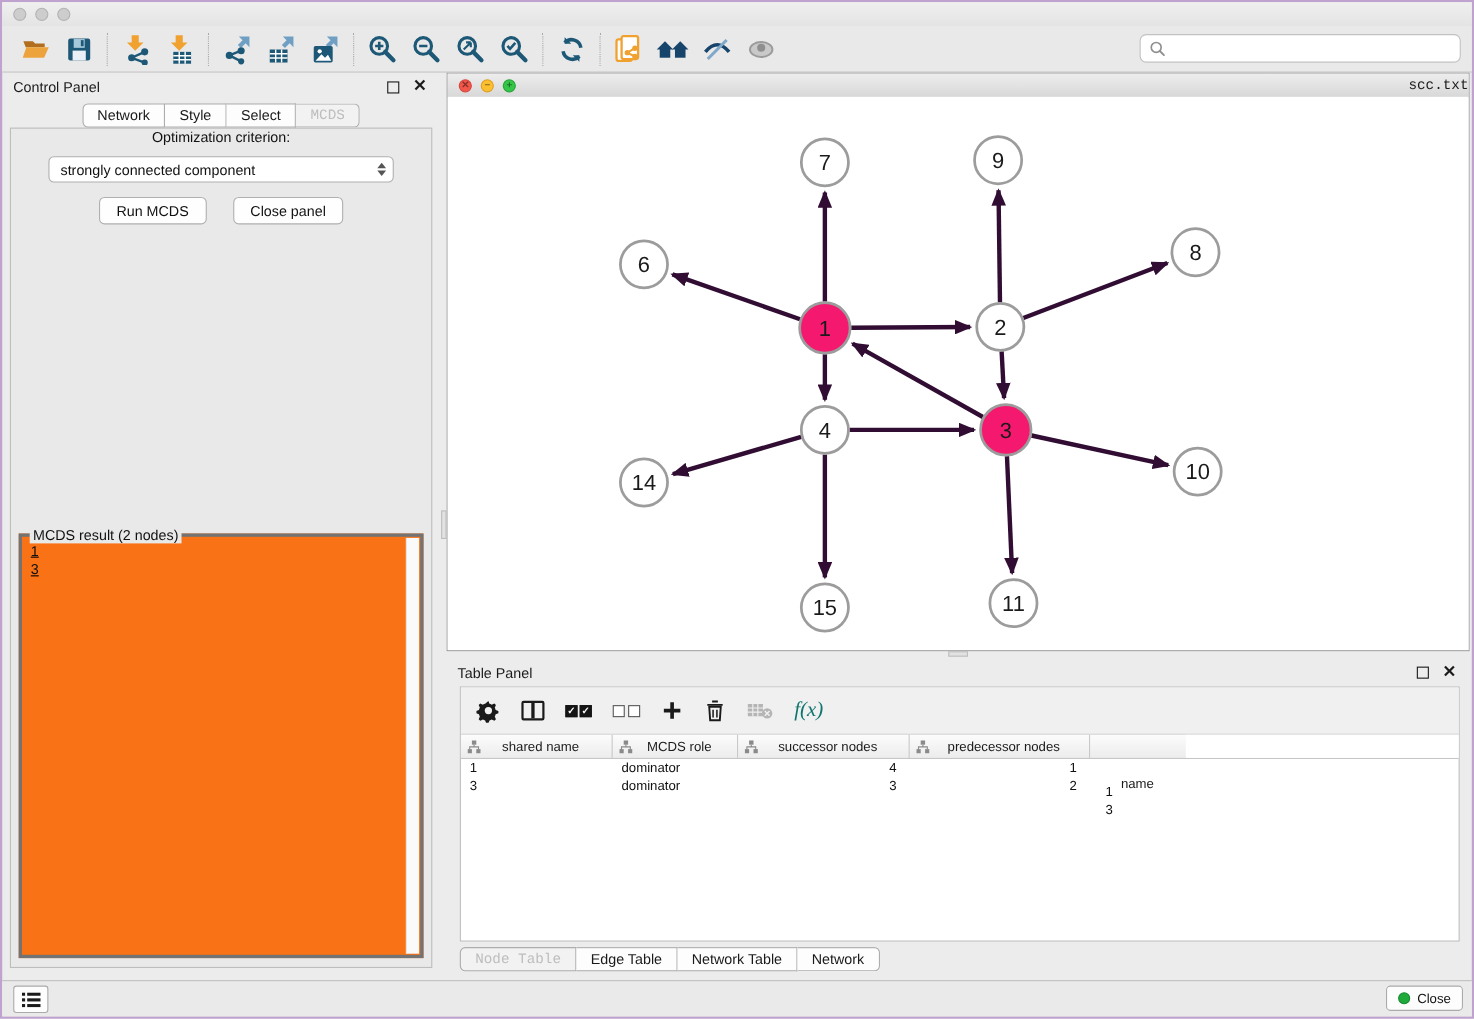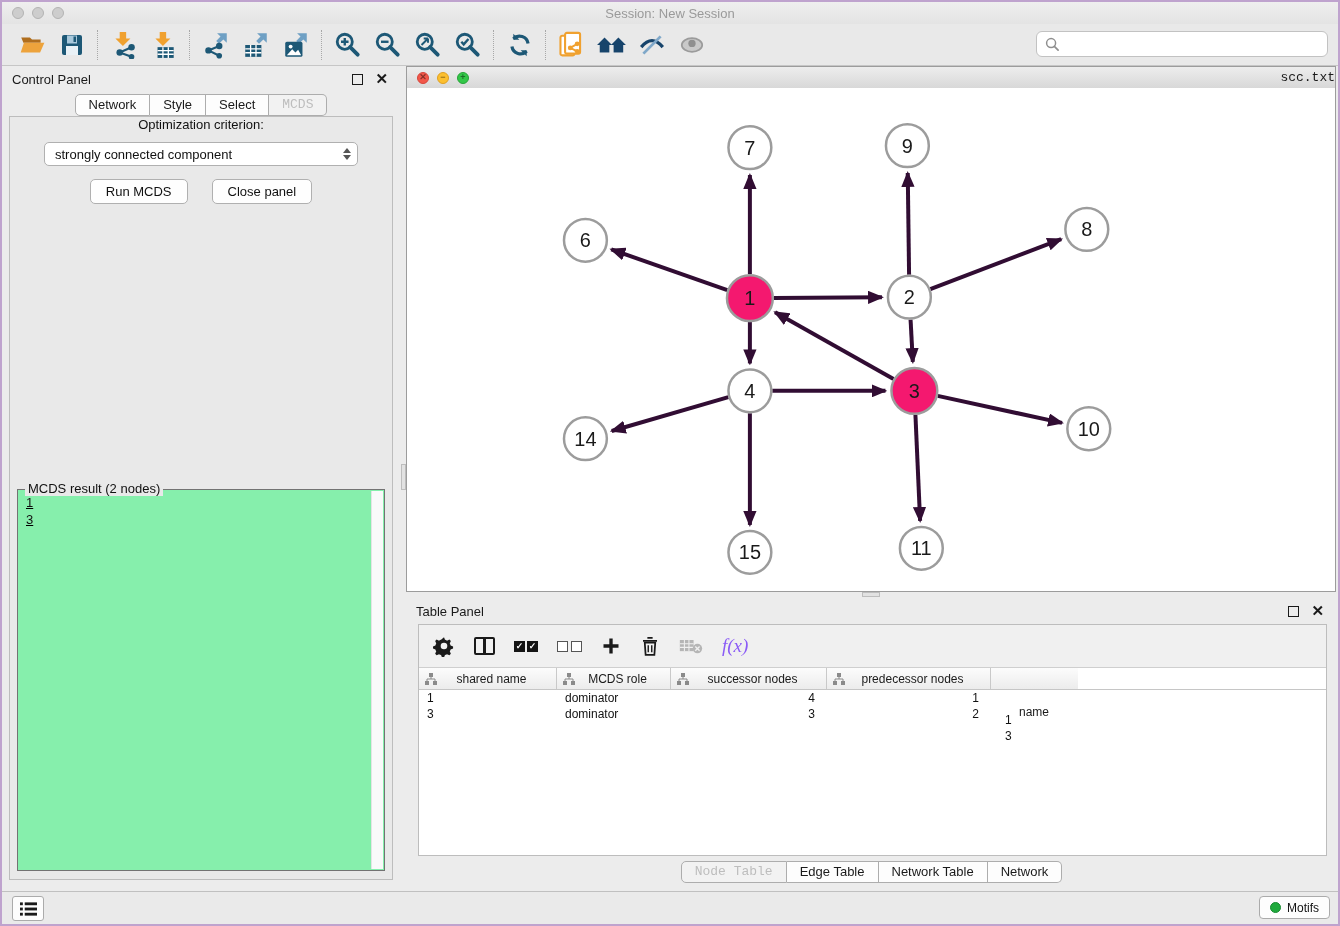--- a/index.html
+++ b/index.html
@@ -34,54 +34,54 @@
   .tab.active{background:#f2f2f2;color:#bdbdbd;font-family:Liberation Mono, monospace;}
   .cp-content{position:absolute;top:50px;left:7px;right:7px;bottom:12px;background:#e9e9e9;border:1px solid #bdbdbd;display:flex;flex-direction:column;align-items:center;box-sizing:border-box;}
   .opt-label{font-size:13px;color:#111;}
   .select{margin-top:10px;width:314px;height:24px;background:#fff;border:1px solid #b0b0b0;border-radius:5px;display:flex;align-items:center;box-sizing:border-box;padding-left:10px;font-size:13px;color:#111;}
   .select .stepper{margin-left:auto;margin-right:6px;display:flex;flex-direction:column;gap:2px;}
   .stepper i{width:0;height:0;border-left:4px solid transparent;border-right:4px solid transparent;}
   .stepper .up{border-bottom:5px solid #555;}
   .stepper .down{border-top:5px solid #555;}
   .btn-row{margin-top:13px;display:flex;gap:24px;}
   .aqua-btn{height:23px;padding:0 15px;background:#fefefe;border:1px solid #b0b0b0;border-radius:5px;font-size:13px;color:#111;display:flex;align-items:center;}
-  .result-box{margin-top:auto;align-self:stretch;margin-left:7px;margin-right:7px;margin-bottom:8px;height:380px;position:relative;border:1px solid #737373;background:#86efac;text-decoration:underline;}
+  .result-box{margin-top:auto;align-self:stretch;margin-left:7px;margin-right:7px;margin-bottom:8px;height:380px;position:relative;border:3px solid #737373;background:#f97316;text-decoration:underline;}
   .result-title{position:absolute;top:-9px;left:7px;background:#e9e9e9;padding:0 3px;font-size:13px;color:#111;}
   .result-lines{padding:4px 8px;font-size:13px;line-height:17px;color:#111;}
   .result-scroll{position:absolute;top:1px;right:1px;bottom:1px;width:11px;background:#fafafa;border-left:1px solid #e4e4e4;}
   .v-handle{position:absolute;left:399px;top:398px;width:5px;height:26px;background:#e2e2e2;border:1px solid #bdbdbd;box-sizing:border-box;}
   
   .right{position:absolute;left:404px;top:0;right:2px;bottom:0;}
   .network-window{position:absolute;top:0;left:0;right:0;height:526px;border:1px solid #9c9c9c;background:#fff;box-sizing:border-box;}
   .net-titlebar{height:21px;background:linear-gradient(#ededed,#d8d8d8);border-bottom:1px solid #b2b2b2;position:relative;display:flex;align-items:center;}
   .net-title{position:absolute;left:0;right:0;text-align:right;font-size:13px;color:#1a1a1a;font-family:Liberation Mono, monospace;}
   .tl.red{background:#f25749;border:1px solid #d6453b;}
   .tl.yellow{background:#fcbf2f;border:1px solid #dfa023;}
   .tl.green{background:#33c748;border:1px solid #27a339;}
   .net-canvas{position:absolute;top:21px;left:0;right:0;bottom:0;background:#fff;}
   .h-handle{position:absolute;left:50%;top:526px;margin-left:-9px;width:18px;height:5px;background:#e2e2e2;border:1px solid #bdbdbd;box-sizing:border-box;}
   
   .table-panel{position:absolute;top:532px;left:0;right:0;bottom:4px;}
   .tp-body{position:absolute;top:26px;left:12px;right:9px;bottom:32px;background:#fff;border:1px solid #bdbdbd;display:flex;flex-direction:column;}
   .tp-toolbar{height:42px;background:#f0f0f0;border-bottom:1px solid #cfcfcf;display:flex;align-items:center;gap:19px;padding-left:14px;flex:none;}
   .tp-tbtn{display:flex;align-items:center;justify-content:center;}
-  .fx{font-family:"Liberation Serif",serif;font-style:italic;font-size:19px;color:#8b5cf6;}
+  .fx{font-family:"Liberation Serif",serif;font-style:italic;font-size:19px;color:#0f766e;}
   .tp-headrow{display:flex;height:21px;background:linear-gradient(#fcfcfc,#ececec);border-bottom:1px solid #c6c6c6;flex:none;}
   .tp-hcell{display:flex;align-items:center;border-right:1px solid #c9c9c9;box-sizing:border-box;font-size:12px;color:#1a1a1a;}
   .tp-hcell .hlabel{flex:1;text-align:center;padding-right:10px;}
   .tp-hcell svg{margin-left:6px;flex:none;}
   .tp-hcell.c4 .hlabel{padding-right:0;}
   .c0{width:138px;}.c1{width:114px;}.c2{width:156px;}.c3{width:164px;}.c4{width:87px;margin-top:44px;}
   .hfiller{flex:1;background:#fff;}
   .tp-rows{flex:1;overflow:hidden;}
   .tp-row{display:flex;height:16px;align-items:center;}
   .tp-cell{font-size:12px;color:#111;box-sizing:border-box;padding:0 12px 0 8px;}
   .tp-cell.c2,.tp-cell.c3{text-align:right;}
   .tp-cell.c4{padding-left:14px;}
-  .tp-tabs{position:absolute;bottom:5px;left:1px;right:0;display:flex;justify-content:center;}
+  .tp-tabs{position:absolute;bottom:5px;left:12px;right:0;display:flex;}
   
   .statusbar{position:absolute;left:0;right:0;bottom:0;height:32px;background:#eaeaea;border-top:1px solid #c0c0c0;}
   .list-btn{position:absolute;left:10px;top:4px;width:30px;height:23px;background:#fdfdfd;border:1px solid #ababab;border-radius:3px;display:flex;align-items:center;justify-content:center;}
   .memory-btn{position:absolute;right:8px;top:4px;height:23px;padding:0 10px;background:#fdfdfd;border:1px solid #ababab;border-radius:4px;display:flex;align-items:center;gap:6px;font-size:12px;color:#111;box-sizing:border-box;}
   .memory-dot{width:11px;height:11px;border-radius:50%;background:#1faa3c;border:1px solid #178a30;box-sizing:border-box;}
   
   .chkbox{width:11px;height:11px;box-sizing:border-box;display:inline-flex;align-items:center;justify-content:center;font-size:9px;font-weight:bold;}
   .chk-on{background:#151515;color:#fff;border:1px solid #151515;}
   .chk-off{background:#fff;border:1.5px solid #555;}
   .panes-icon{width:21px;height:18px;border:2.5px solid #1a1a1a;box-sizing:border-box;position:relative;border-radius:2px;}
@@ -91,21 +91,20 @@
 <body>
 
 <div class="window">
 
   <div class="titlebar">
     <div class="traffic">
       <span class="tl gray"></span>
       <span class="tl gray"></span>
       <span class="tl gray"></span>
     </div>
-    <div class="win-title">Session: New Session</div>
   </div>
 
   <div class="toolbar">
     <span class="tb-btn">
       <svg width="28" height="28" viewBox="0 0 26 26">
           <path d="M3 6 h8 l2 2 h8 v3 H5 z" fill="#b06e1e"></path>
           <path d="M5.5 11 h19 l-4 9 H2.5 z" fill="#eda33c"></path>
         </svg>
     </span>
     <span class="tb-btn">
@@ -503,17 +502,17 @@
             <rect x="5" y="0" width="13" height="3"></rect>
             <rect x="0" y="5.5" width="3" height="3"></rect>
             <rect x="5" y="5.5" width="13" height="3"></rect>
             <rect x="0" y="11" width="3" height="3"></rect>
             <rect x="5" y="11" width="13" height="3"></rect>
           </g>
         </svg>
     </div>
     <div class="memory-btn">
       <span class="memory-dot"></span>
-      <span>Motifs</span>
+      <span>Close</span>
     </div>
   </div>
 
 </div>
 
 </body></html>

